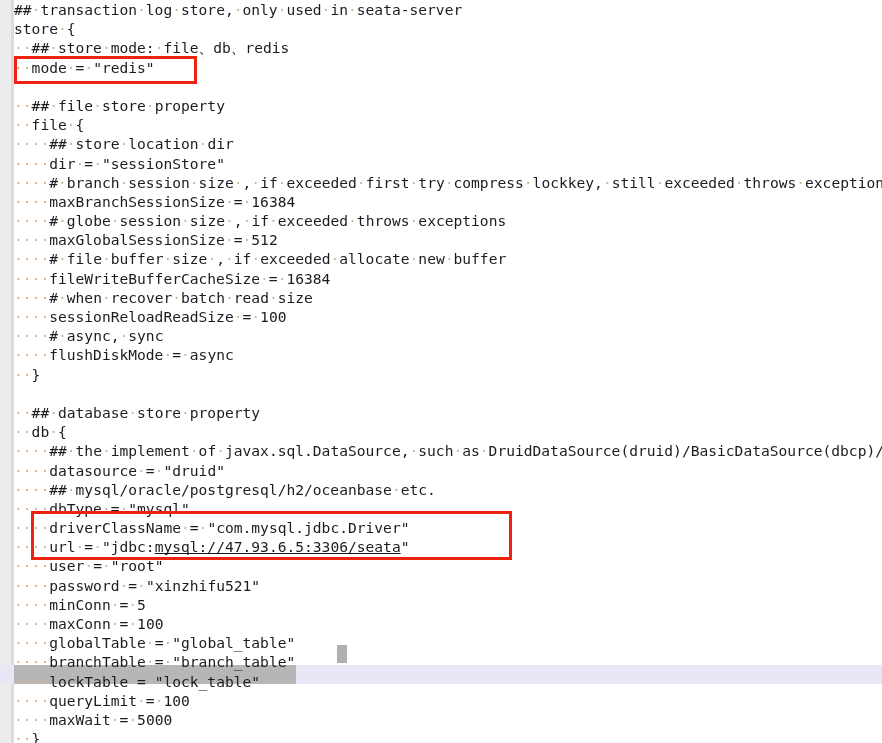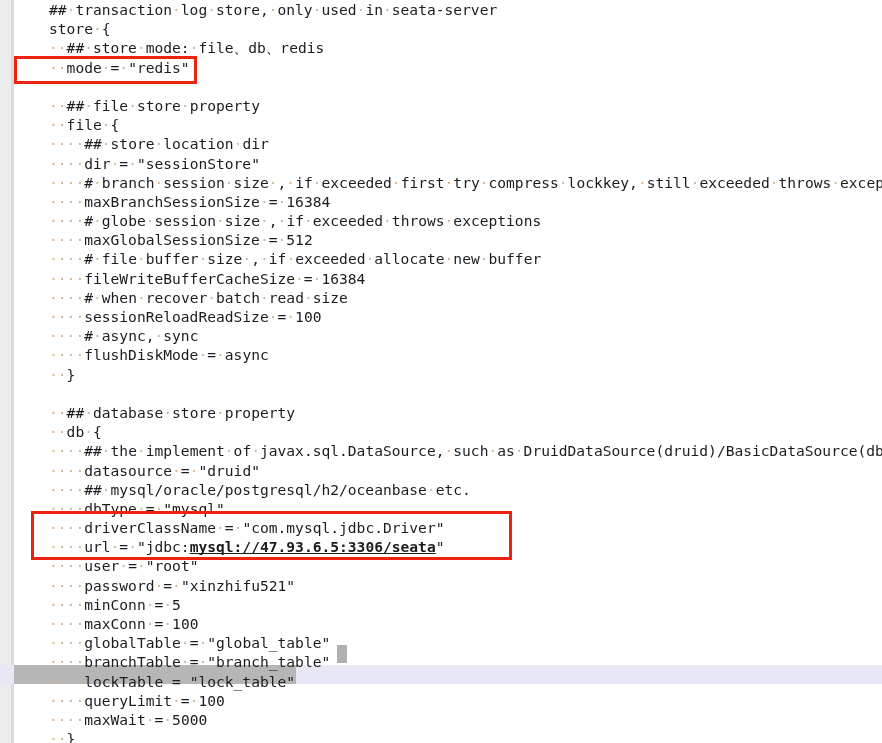--- a/index.html
+++ b/index.html
@@ -51,28 +51,27 @@
     letter-spacing: 0px;
     color: #1c1c1c;
     white-space: pre;
   }
 
   .line {
     position: relative;
     height: 19.2px;
     white-space: pre;
     z-index: 2;
-    padding-left: 35px;
   }
 
   
   .ws { color: #dbb38b; }
 
   
-  .link { text-decoration: underline; text-decoration-skip-ink: none; font-weight: bold; }
+  .link { text-decoration: underline; text-decoration-skip-ink: none; }
 
   
   .curline-band {
     position: absolute;
     left: 0;
     width: 882px;
     height: 19.2px;
     background: #e7e7f6;
     z-index: 0;
   }

